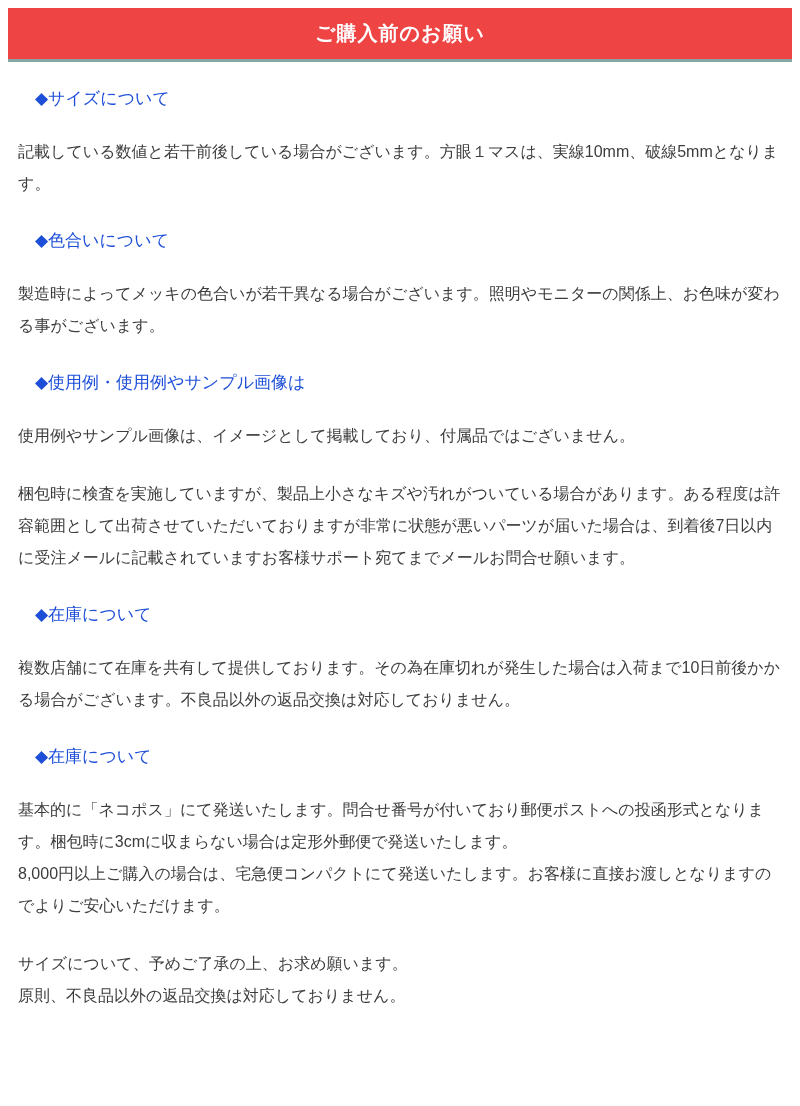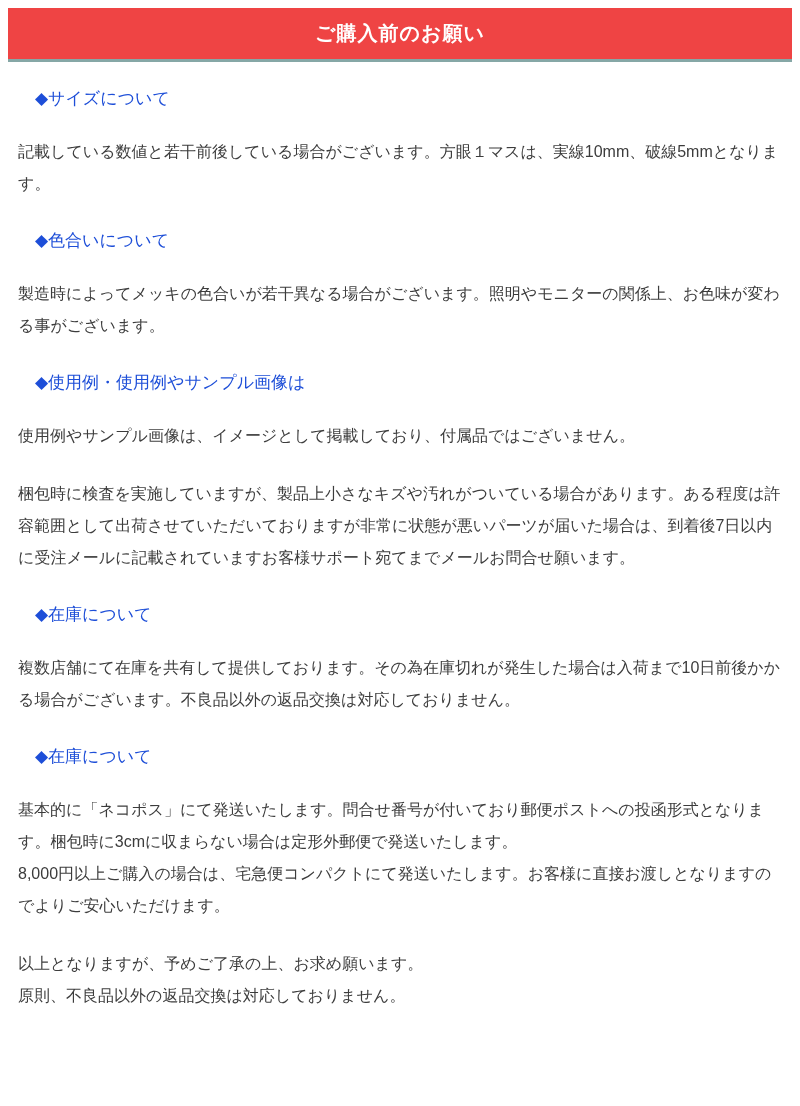--- a/index.html
+++ b/index.html
@@ -81,16 +81,16 @@
     <h3 class="section-heading">◆在庫について</h3>
     <p class="section-body">複数店舗にて在庫を共有して提供しております。その為在庫切れが発生した場合は入荷まで10日前後かかる場合がございます。不良品以外の返品交換は対応しておりません。</p>
   </section>
 
   <section class="section">
     <h3 class="section-heading">◆在庫について</h3>
     <p class="section-body">基本的に「ネコポス」にて発送いたします。問合せ番号が付いており郵便ポストへの投函形式となります。梱包時に3cmに収まらない場合は定形外郵便で発送いたします。
 8,000円以上ご購入の場合は、宅急便コンパクトにて発送いたします。お客様に直接お渡しとなりますのでよりご安心いただけます。</p>
   </section>
 
-  <p class="closing-text">以上となりますが、予めご了承の上、お求め願います。
+  <p class="closing-text">サイズについて、予めご了承の上、お求め願います。
 原則、不良品以外の返品交換は対応しておりません。</p>
 
 </main>
 
 </body></html>

